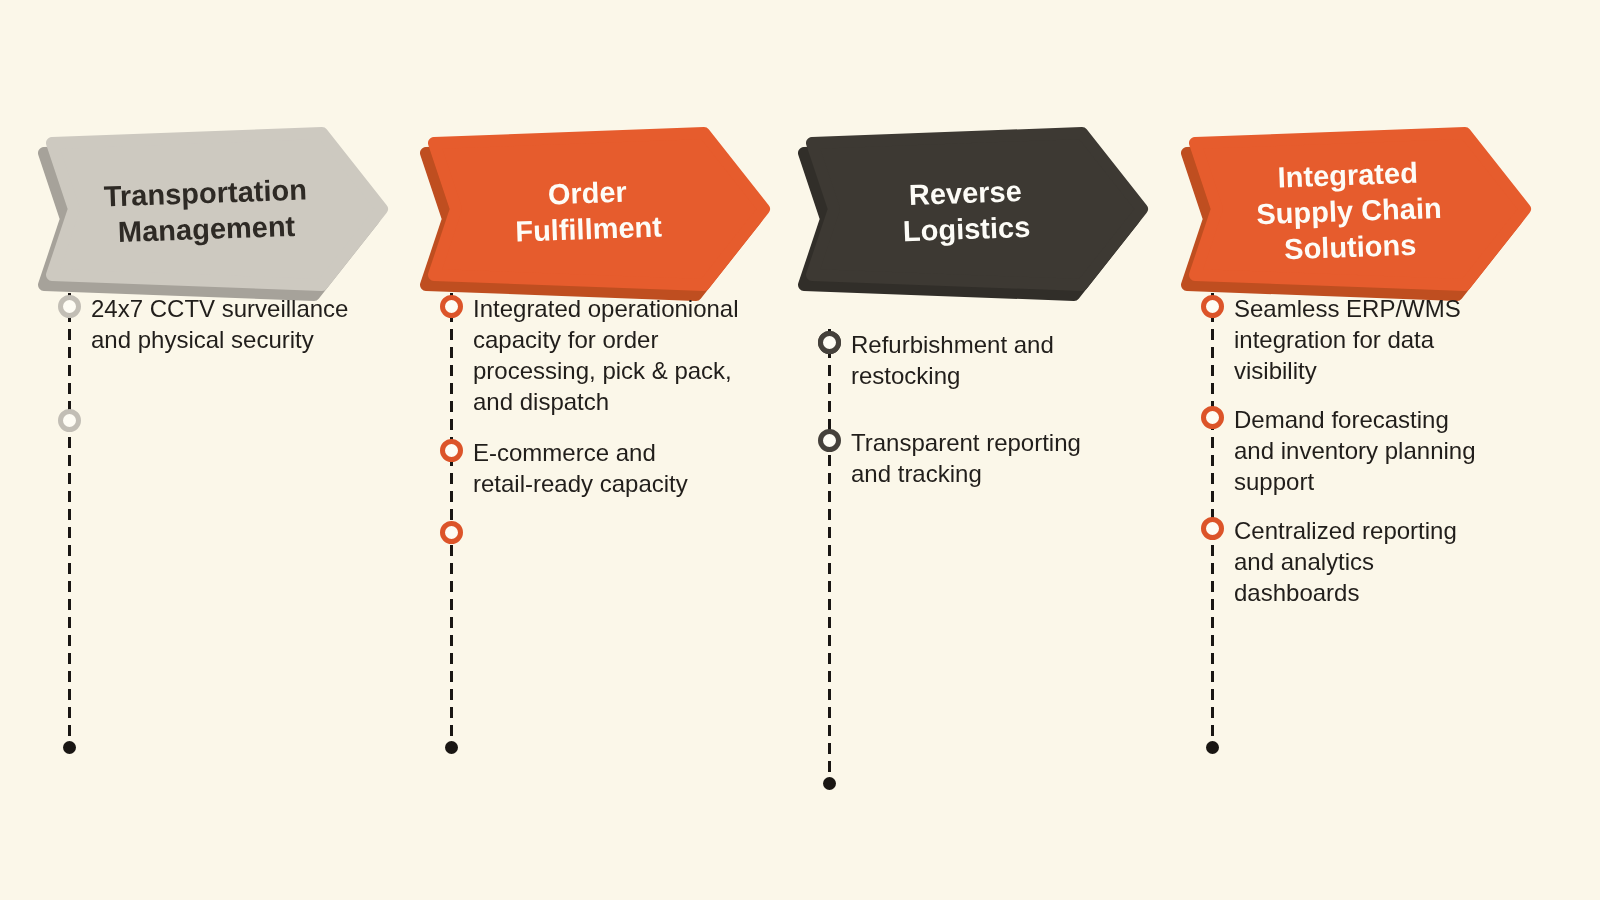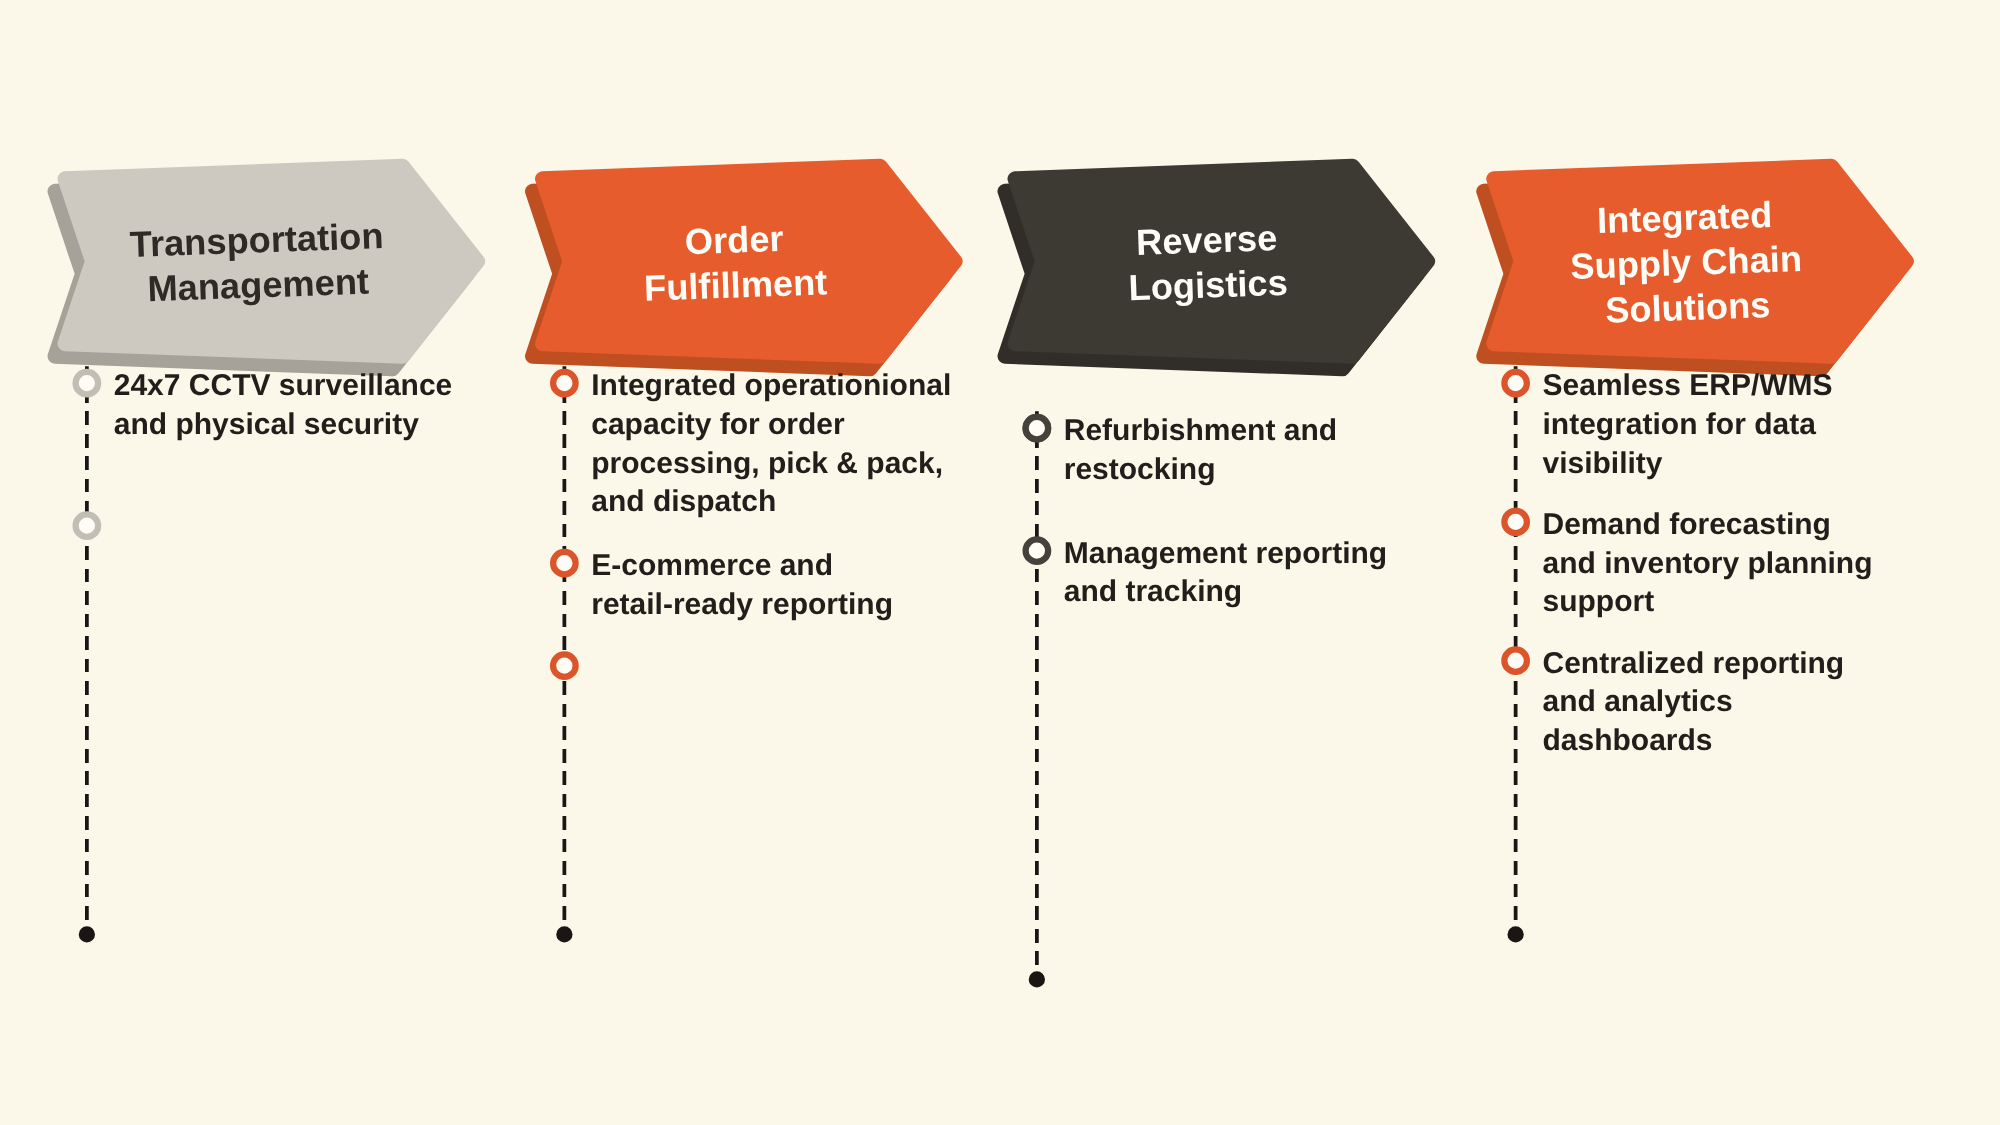--- a/index.html
+++ b/index.html
@@ -25,21 +25,21 @@
     background:repeating-linear-gradient(to bottom,#191613 0 11px,transparent 11px 18px);
   }
   .tdot{position:absolute;left:23px;top:448px;width:13px;height:13px;border-radius:50%;background:#191613;}
   .item{position:relative;padding-left:51px;}
   .item:first-of-type{margin-top:52px;}
   .marker{
     position:absolute;left:18px;top:2px;width:23px;height:23px;box-sizing:border-box;
     border-radius:50%;border:5px solid var(--ring);background:#fefcf4;
   }
   .item-text{
-    font-size:24px;font-weight:700;line-height:31px;color:#211e1b;white-space:pre-line;
+    font-size:24px;font-weight:400;line-height:31px;color:#211e1b;white-space:pre-line;
   }
   .col[data-col="0"] .item{margin-bottom:52px;}
   .col[data-col="1"] .item{margin-bottom:20px;}
   .col[data-col="2"] .item{margin-bottom:36px;}
   .col[data-col="3"] .item{margin-bottom:18px;}
 </style>
 </head>
 <body style="background: rgb(251, 247, 233);">
 
 <div class="col" data-col="0" style="left: 40px; --fill: #cdc9c0; --shadow: #a6a29a; --header-text: #2e2a25; --ring: #c2beb5;">
@@ -80,21 +80,21 @@
     <div class="item">
       <span class="marker"></span>
       <div class="item-text">Integrated operationional
 capacity for order
 processing, pick &amp; pack,
 and dispatch</div>
     </div>
     <div class="item">
       <span class="marker"></span>
       <div class="item-text">E-commerce and
-retail-ready reporting</div>
+retail-ready capacity</div>
     </div>
     <div class="item">
       <span class="marker"></span>
     </div>
   </div>
 </div>
 
 <div class="col" data-col="2" style="left: 800px; --fill: #3d3933; --shadow: #312e29; --header-text: #fdfcf7; --ring: #45413b;">
   <div class="arrow">
     <svg class="arrow-svg" viewBox="0 0 352 182" width="352" height="182">
@@ -110,21 +110,21 @@
     <div class="item">
       <span class="marker"></span>
     </div>
     <div class="item">
       <span class="marker"></span>
       <div class="item-text">Refurbishment and
 restocking</div>
     </div>
     <div class="item">
       <span class="marker"></span>
-      <div class="item-text">Management reporting
+      <div class="item-text">Transparent reporting
 and tracking</div>
     </div>
   </div>
 </div>
 
 <div class="col" data-col="3" style="left: 1183px; --fill: #e65c2d; --shadow: #bf4e20; --header-text: #fdfcf7; --ring: #dc5429;">
   <div class="arrow">
     <svg class="arrow-svg" viewBox="0 0 352 182" width="352" height="182">
       <path class="arrow-shadow" d="M12 18 L282 8 L342 84 L282 160 L12 150 L34 84 Z" transform="translate(-8,10)"></path>
       <path class="arrow-main" d="M12 18 L282 8 L342 84 L282 160 L12 150 L34 84 Z"></path>

